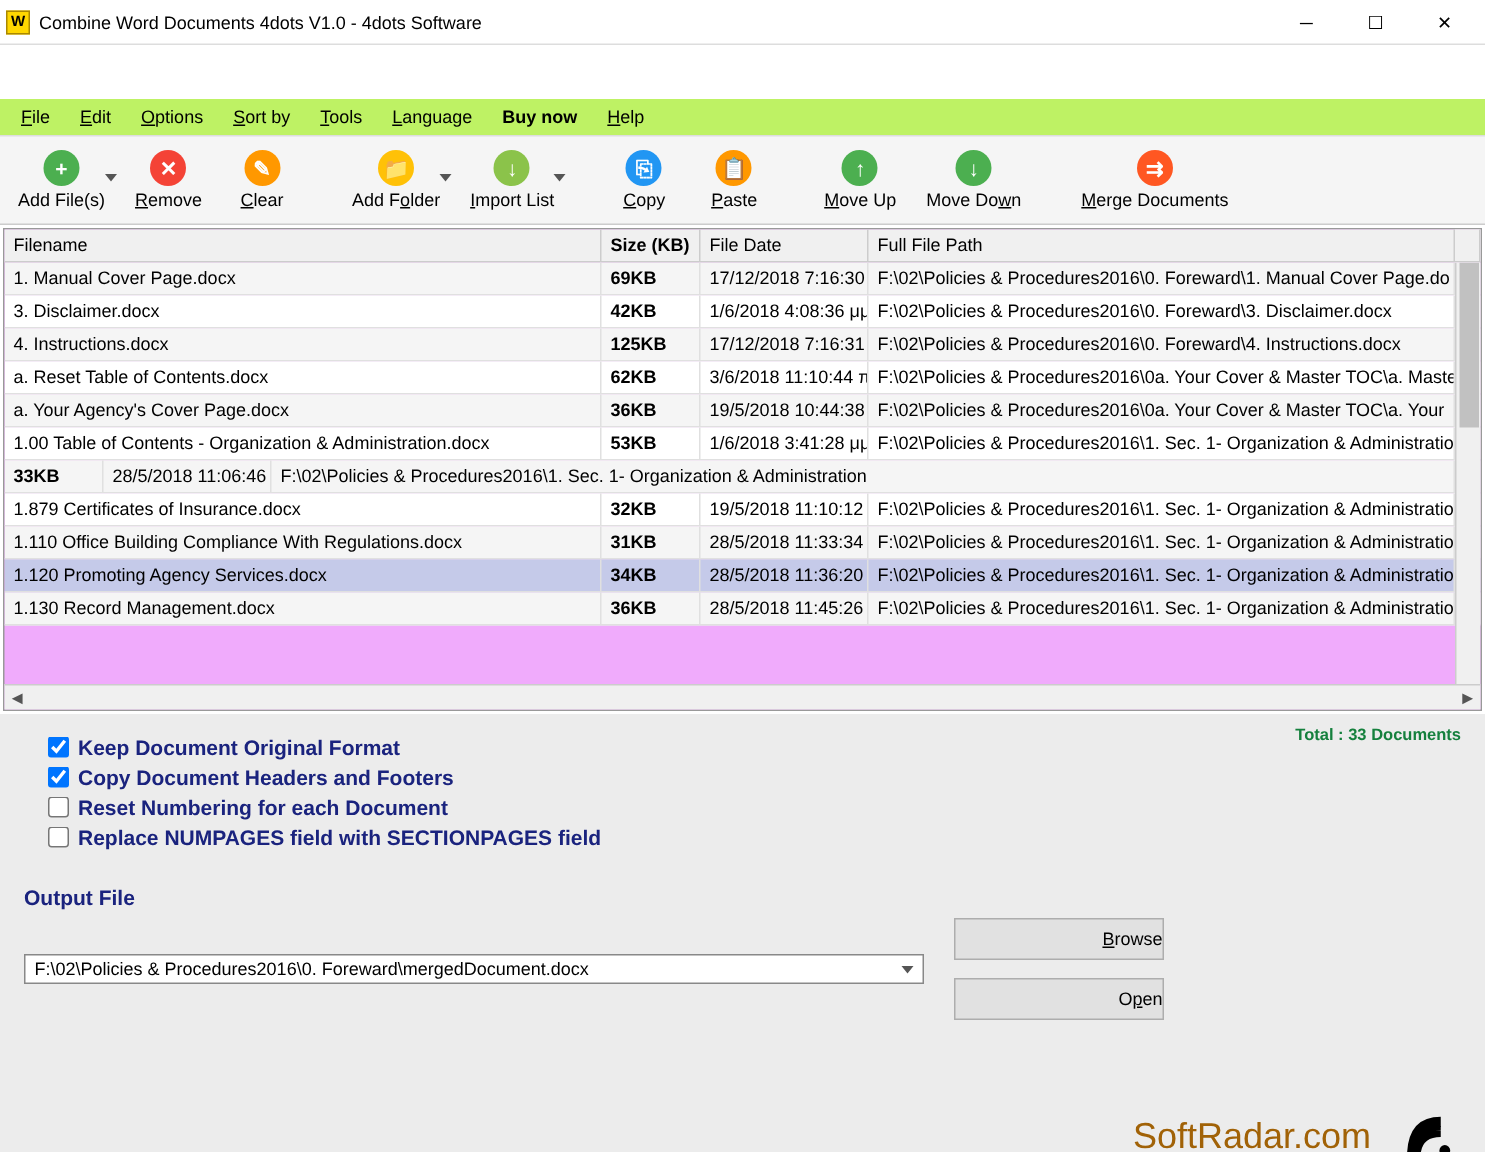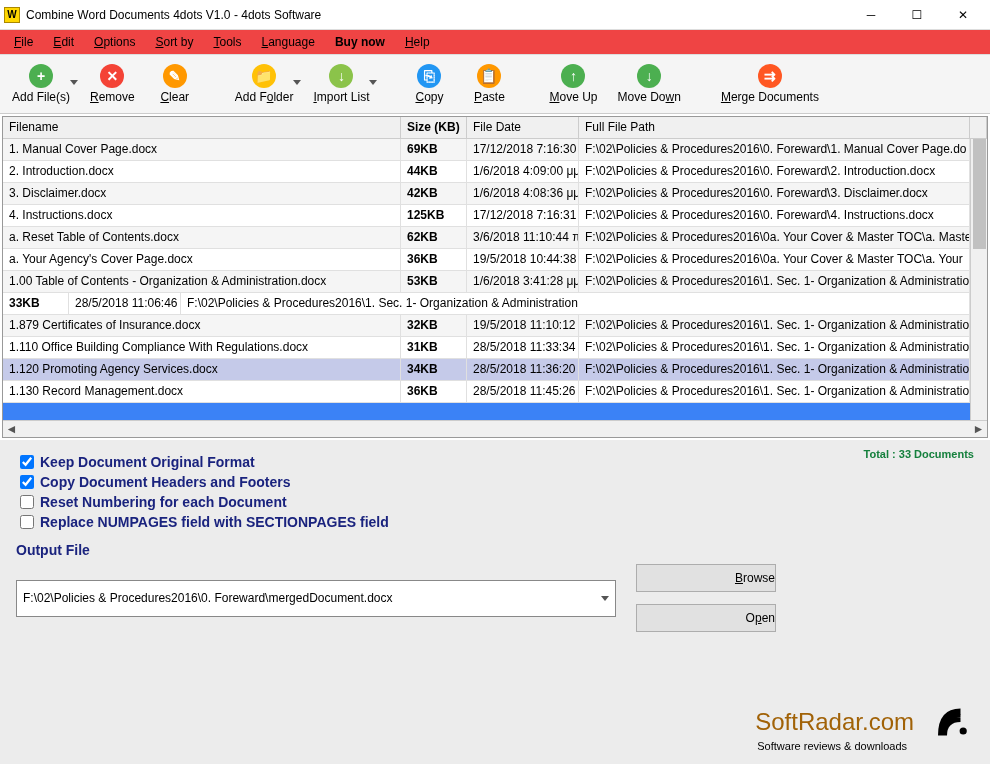--- a/index.html
+++ b/index.html
@@ -2,42 +2,42 @@
 <html><head>
 <meta charset="utf-8">
 <style>
 * { box-sizing: border-box; margin: 0; padding: 0; }
 body { font-family: "Segoe UI", Tahoma, sans-serif; font-size: 12px; background: #fff; width: 990px; height: 768px; overflow: hidden; position: relative; }
 .titlebar { height: 30px; background: #fff; border-bottom: 1px solid #ddd; display: flex; align-items: center; padding: 0 4px; }
 .titlebar .app-icon { width: 16px; height: 16px; background: #ffd700; border: 1px solid #aa8800; margin-right: 6px; font-size:10px; font-weight:bold; text-align:center; line-height:14px; color:#000;}
 .titlebar .title { flex: 1; font-size: 12px; color: #000; }
 .win-controls { display: flex; }
 .win-btn { width: 46px; height: 30px; display: flex; align-items: center; justify-content: center; color: #000; font-size: 12px; }
-.menubar { height: 24px; background: #ef4444; display: flex; align-items: center; padding: 0 6px; gap: 4px; }
+.menubar { height: 24px; background: #bef264; display: flex; align-items: center; padding: 0 6px; gap: 4px; margin-top: 36px; }
 .menu-item { padding: 2px 8px; color: #000; }
 .menu-item u { text-decoration: underline; }
 .menu-item.bold { font-weight: bold; }
 .toolbar { height: 60px; background: #f5f5f5; border-top: 1px solid #ddd; border-bottom: 1px solid #ccc; display: flex; align-items: center; padding: 0 2px; }
 .tool-btn { display: flex; flex-direction: column; align-items: center; justify-content: center; padding: 4px 10px; min-width: 60px; height: 56px; position: relative; }
 .tool-btn .ticon { width: 24px; height: 24px; border-radius: 12px; display: flex; align-items: center; justify-content: center; color: #fff; font-size: 14px; font-weight: bold; margin-bottom: 2px; }
 .tool-btn .lbl { font-size: 12px; color: #000; }
 .tool-btn .lbl u { text-decoration: underline; }
 .dd-arrow { position:absolute; right:2px; top:50%; margin-top:-4px; border-left:4px solid transparent; border-right:4px solid transparent; border-top:5px solid #555;}
 .tool-sep { width: 20px; }
 .ic-add { background: #4caf50; }
 .ic-remove { background: #f44336; }
 .ic-clear { background: #ff9800; }
 .ic-folder { background: #ffc107; }
 .ic-import { background: #8bc34a; }
 .ic-copy { background: #2196f3; }
 .ic-paste { background: #ff9800; }
 .ic-up { background: #4caf50; }
 .ic-down { background: #4caf50; }
 .ic-merge { background: #ff5722; }
-.grid-wrap { height: 322px; border: 1px solid #999; margin: 2px; display: flex; flex-direction: column; background:#3b82f6;}
+.grid-wrap { height: 322px; border: 1px solid #999; margin: 2px; display: flex; flex-direction: column; background:#f0abfc;}
 .grid-head { display: flex; background: #f0f0f0; border-bottom: 1px solid #ccc; height: 22px; }
 .grid-head .col { padding: 3px 6px; border-right: 1px solid #ccc; font-size: 12px; color: #000; overflow:hidden; white-space:nowrap;}
 .col-fn { width: 398px; }
 .col-sz { width: 66px; font-weight: bold; }
 .col-dt { width: 112px; }
 .col-pp { flex: 1; }
 .col-sb { width: 17px; background:#f0f0f0;}
 .grid-body { flex: 1; overflow: hidden; position: relative; }
 .grid-rows { }
 .grid-row { display: flex; height: 22px; border-bottom: 1px solid #e0e0e0; }
@@ -45,26 +45,26 @@
 .grid-row:nth-child(even) { background: #fff; }
 .grid-row.selected { background: #c5cae9 !important; }
 .grid-row .cell { padding: 3px 6px; border-right: 1px solid #e0e0e0; font-size: 12px; color: #000; overflow: hidden; white-space: nowrap; text-overflow: clip; }
 .grid-vscroll { position:absolute; right:0; top:0; width:17px; height:100%; background:#f0f0f0; border-left:1px solid #ccc;}
 .grid-vscroll .thumb { position:absolute; left:2px; top:0; width:13px; height:110px; background:#c1c1c1;}
 .grid-hscroll { height: 17px; background: #f0f0f0; border-top: 1px solid #ccc; display: flex; align-items: center; position:relative;}
 .grid-hscroll .arrow { width: 17px; height: 17px; display:flex; align-items:center; justify-content:center; color:#555;}
 .grid-hscroll .track { flex:1; position:relative; height:17px;}
 .bottom-panel { background: #ececec; padding: 10px 16px; height: 324px; position: relative; }
 .total-label { position: absolute; top: 8px; right: 16px; font-size: 11px; font-weight: bold; color: #15803d; }
-.check-row { display: flex; align-items: center; margin: 4px 4px; gap: 6px; }
+.check-row { display: flex; align-items: center; margin: 4px 16px; gap: 6px; }
 .check-row input[type=checkbox] { width: 14px; height: 14px; }
 .check-row label { font-size: 14px; font-weight: bold; color: #1a237e; }
-.output-label { font-size: 14px; font-weight: bold; color: #1a237e; margin-top: 12px; display:block;}
+.output-label { font-size: 14px; font-weight: bold; color: #1a237e; margin-top: 24px; display:block;}
 .output-row { display: flex; align-items: center; margin-top: 6px; gap: 20px; }
-.output-combo { width: 600px; height: 37px; background: #fff; border: 1px solid #888; display: flex; align-items: center; padding: 0 6px; justify-content: space-between; }
+.output-combo { width: 600px; height: 20px; background: #fff; border: 1px solid #888; display: flex; align-items: center; padding: 0 6px; justify-content: space-between; }
 .output-combo .val { font-size: 12px; color: #000; }
 .output-combo .caret { border-left:4px solid transparent; border-right:4px solid transparent; border-top:5px solid #555;}
 .btn { width: 140px; height: 28px; background: #e1e1e1; border: 1px solid #adadad; display: flex; align-items: center; justify-content: flex-end; font-size: 12px; }
 .btn-col { display:flex; flex-direction:column; gap:12px; align-items:flex-start;}
 .watermark { position: absolute; bottom: 12px; right: 16px; text-align: left; }
 .watermark .brand { font-size: 24px; font-weight: normal; color: #a16207; display:flex; align-items:center; gap:24px;}
 .watermark .brand svg { width:36px; height:36px;}
 .watermark .tag { font-size: 11px; color: #000; margin-left:2px;}
 </style>
 </head>
@@ -152,27 +152,20 @@
   <div class="grid-body">
     <div class="grid-rows" id="grid-rows">
         <div class="grid-row">
           <div class="cell col-fn">1.  Manual Cover Page.docx</div>
           <div class="cell col-sz">69KB</div>
           <div class="cell col-dt">17/12/2018 7:16:30 μμ</div>
           <div class="cell col-pp">F:\02\Policies &amp; Procedures2016\0.  Foreward\1.  Manual Cover Page.do</div>
           <div class="cell col-sb"></div>
         </div>
         <div class="grid-row">
-          <div class="cell col-fn">2.  Introduction.docx</div>
-          <div class="cell col-sz">44KB</div>
-          <div class="cell col-dt">1/6/2018 4:09:00 μμ</div>
-          <div class="cell col-pp">F:\02\Policies &amp; Procedures2016\0.  Foreward\2.  Introduction.docx</div>
-          <div class="cell col-sb"></div>
-        </div>
-        <div class="grid-row">
           <div class="cell col-fn">3.  Disclaimer.docx</div>
           <div class="cell col-sz">42KB</div>
           <div class="cell col-dt">1/6/2018 4:08:36 μμ</div>
           <div class="cell col-pp">F:\02\Policies &amp; Procedures2016\0.  Foreward\3.  Disclaimer.docx</div>
           <div class="cell col-sb"></div>
         </div>
         <div class="grid-row">
           <div class="cell col-fn">4.  Instructions.docx</div>
           <div class="cell col-sz">125KB</div>
           <div class="cell col-dt">17/12/2018 7:16:31 μμ</div>

